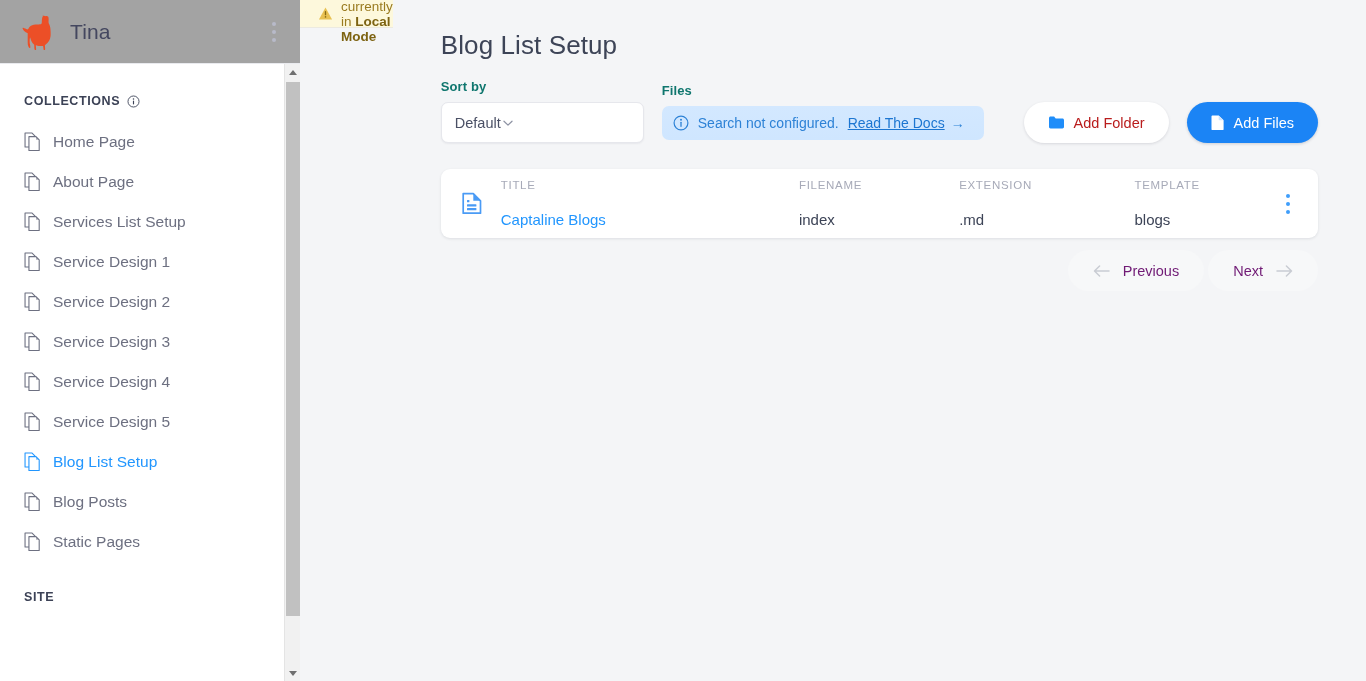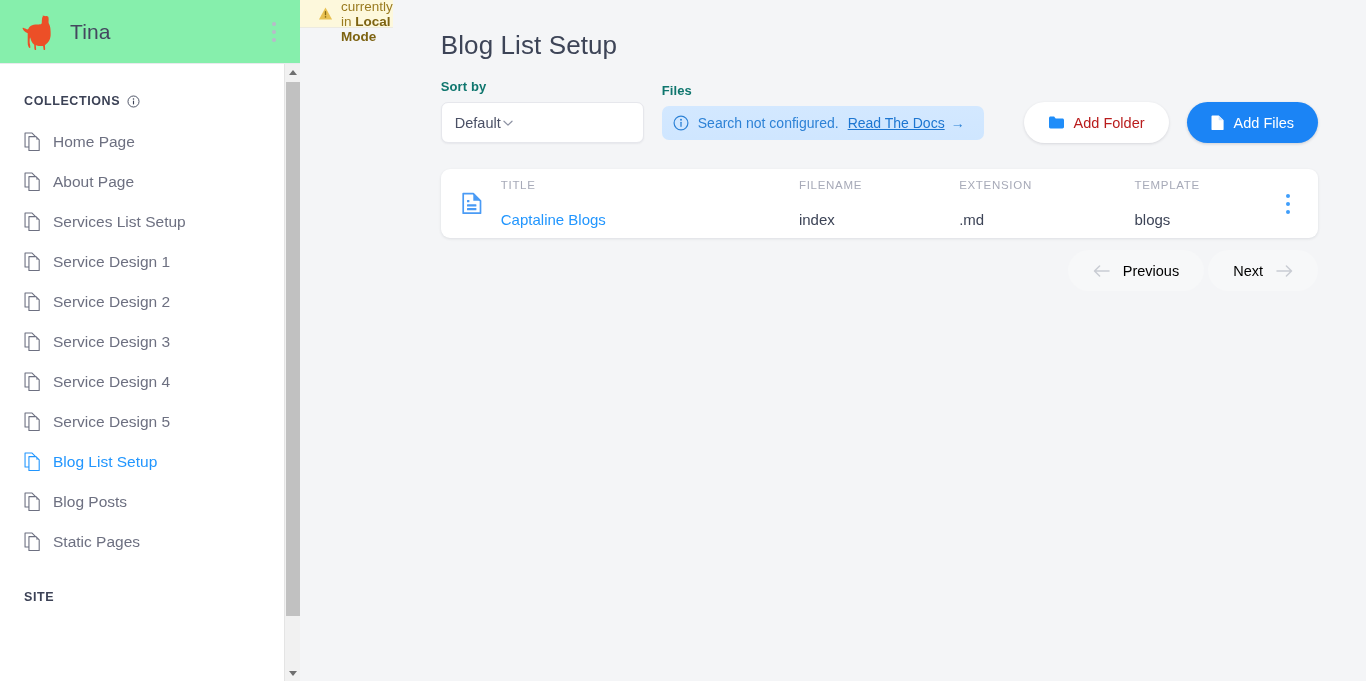--- a/index.html
+++ b/index.html
@@ -17,21 +17,21 @@
     background: #ffffff;
     display: flex; flex-direction: column;
     position: relative;
     flex: 0 0 300px;
   }
   .sidebar-header {
     height: 64px; flex: 0 0 64px;
     display: flex; align-items: center;
     padding: 0 14px 0 22px;
     border-bottom: 1px solid #e9eaee;
-    background: #86efac;
+    background: #a3a3a3;
   }
   .logo-mark { width: 34px; height: 36px; flex: 0 0 34px; display: block; }
   .brand-name {
     font-size: 21px; color: #44475f; font-weight: 400;
     margin-left: 14px; letter-spacing: .1px;
   }
   .header-kebab {
     margin-left: auto; width: 24px; height: 34px;
     display: flex; flex-direction: column; align-items: center;
     justify-content: center; gap: 4px; cursor: pointer;
@@ -189,21 +189,21 @@
     justify-content: center; gap: 4px; cursor: pointer;
   }
   .row-kebab i { width: 4px; height: 4px; border-radius: 50%; background: #3f9efb; display: block; }
 
   .pagination {
     display: flex; justify-content: flex-end;
     gap: 0; margin-top: 12px;
   }
   .page-btn {
     height: 41px; border-radius: 21px; border: none;
-    background: #f7f8f9; color: #000000;
+    background: #f7f8f9; color: #701a75;
     font-size: 14.5px; font-family: inherit;
     display: flex; align-items: center; gap: 13px;
     padding: 0 25px; cursor: default;
   }
   .page-btn.next { margin-left: 4px; }
   .page-btn svg { display: block; }
 </style>
 </head>
 <body>
 

